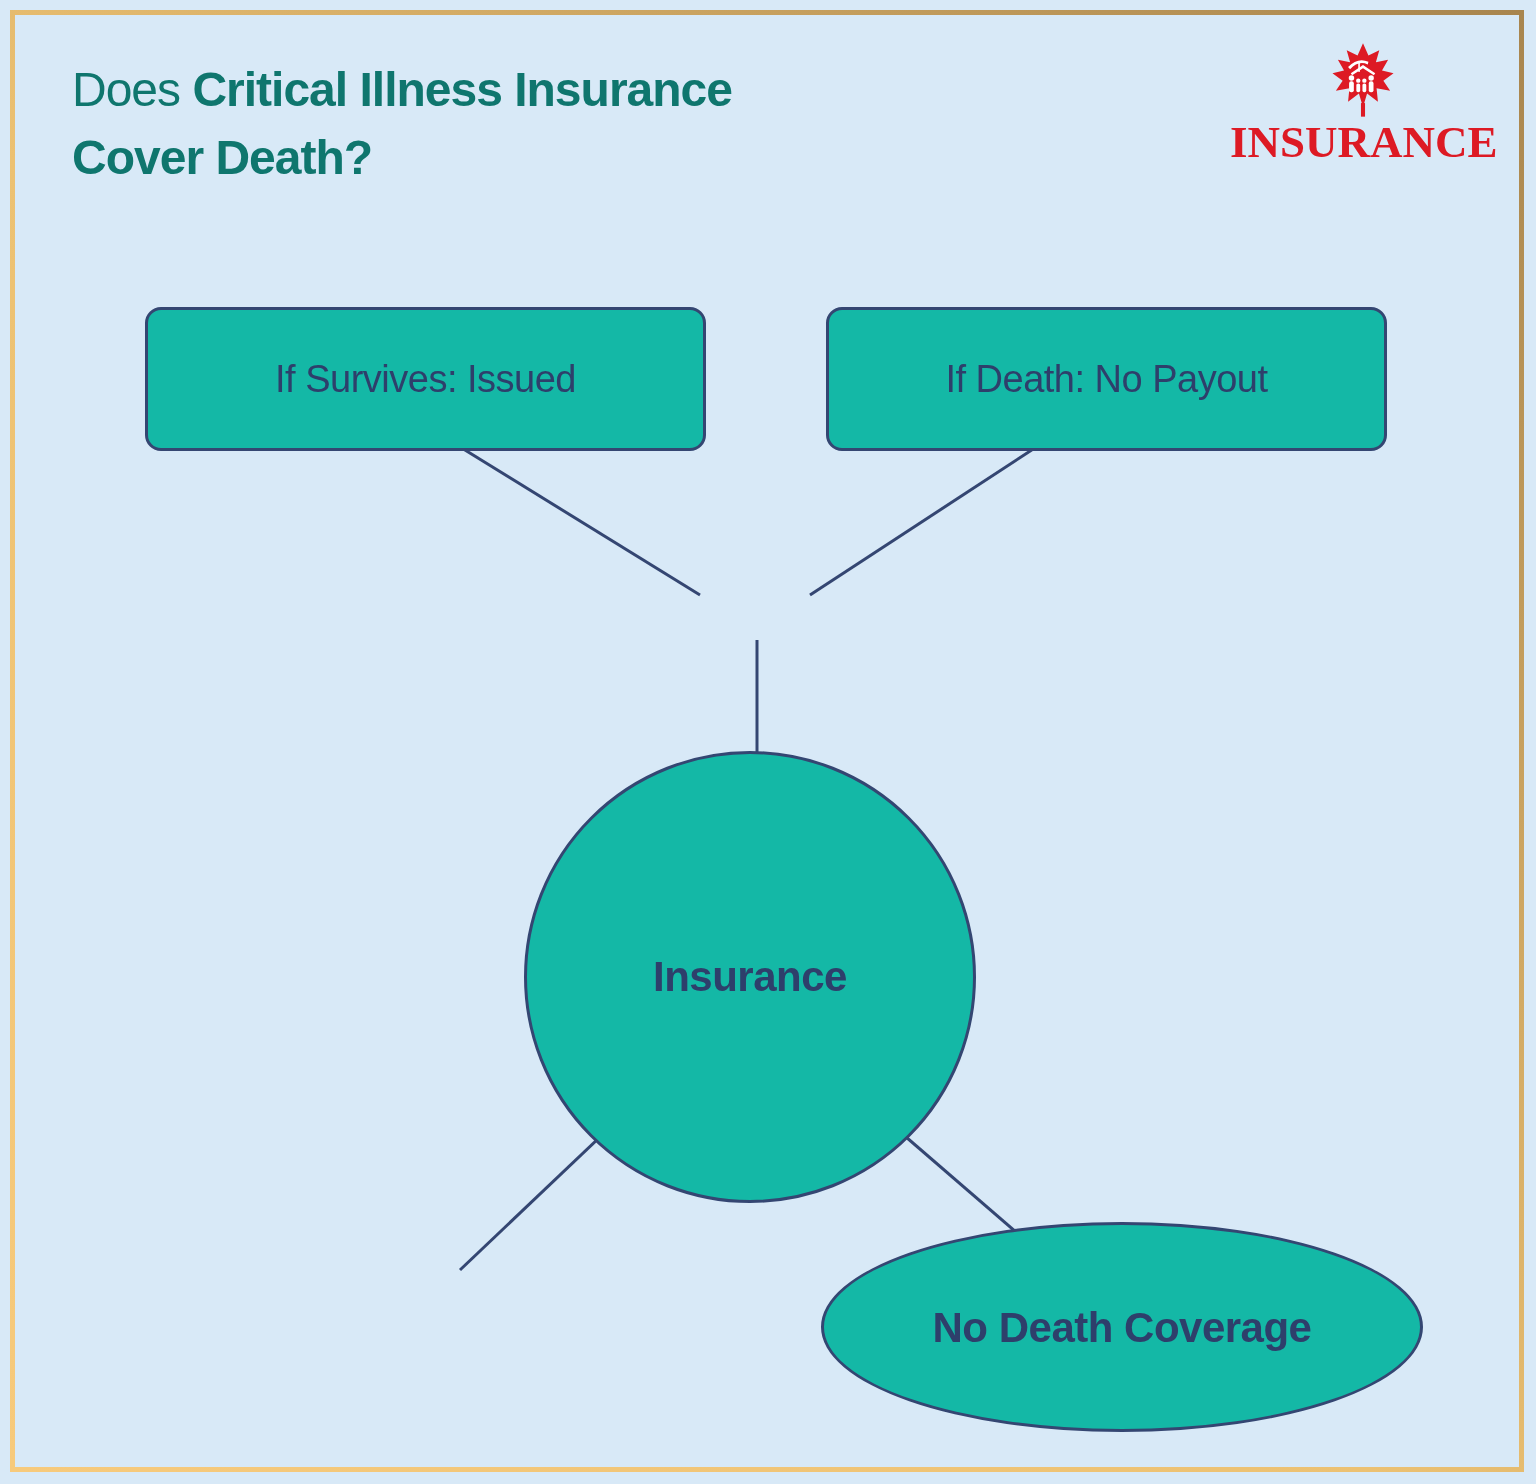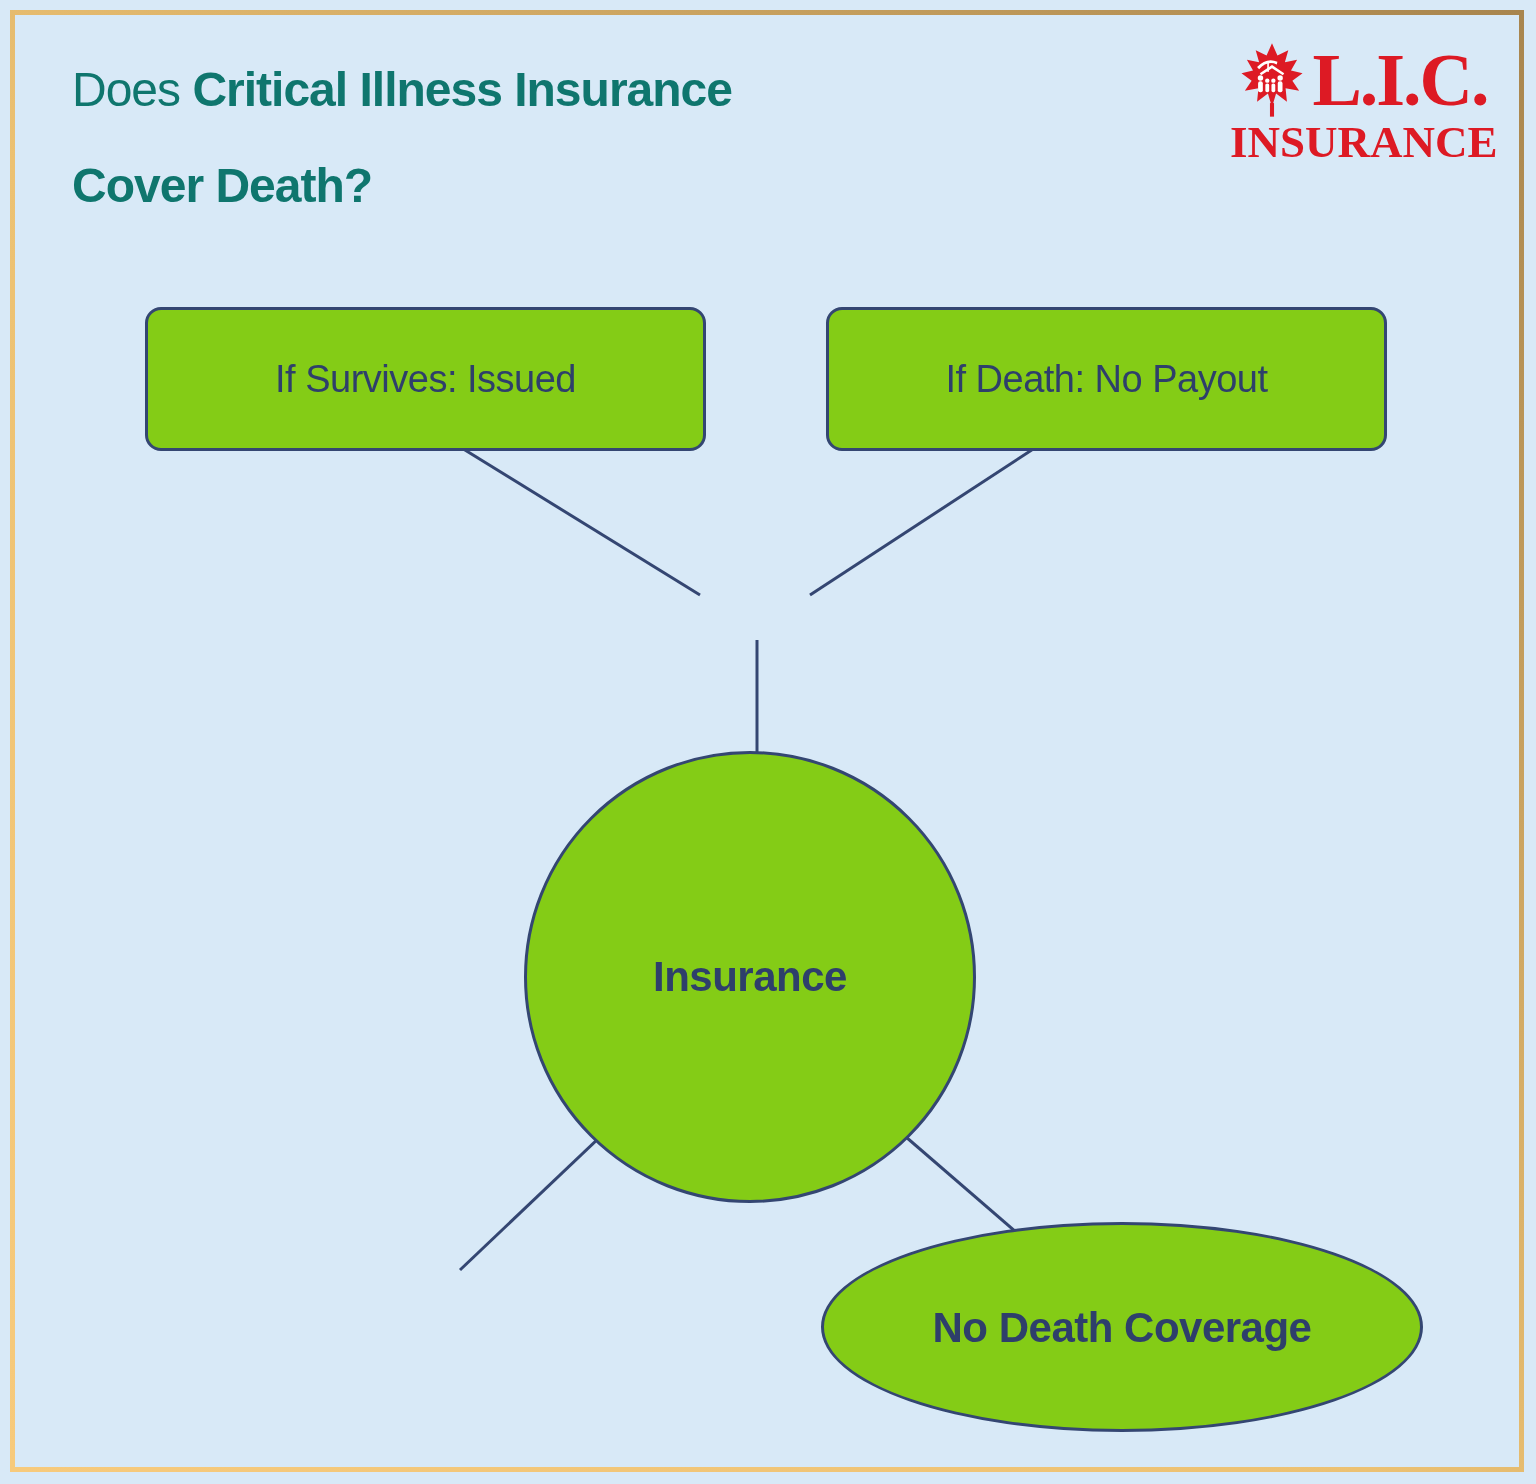--- a/index.html
+++ b/index.html
@@ -37,21 +37,20 @@
     line-height: 1.42;
     letter-spacing: -1px;
     color: #0f766e;
     font-weight: 400;
   }
   .title .emph {
     font-weight: 700;
   }
   .title .line2 {
     font-weight: 700;
-    margin-top: 28px;
   }
   .logo {
     position: absolute;
     left: 1230px;
     top: 42px;
     width: 266px;
     color: #dd1a24;
     text-align: center;
   }
   .logo-row {
@@ -78,21 +77,21 @@
   
   svg.connectors {
     position: absolute;
     left: 0; top: 0;
     z-index: 1;
   }
   
   .node {
     position: absolute;
     z-index: 2;
-    background: #84cc16;
+    background: #14b8a6;
     border: 3px solid #344672;
     display: flex;
     align-items: center;
     justify-content: center;
     text-align: center;
     color: #2e3f6b;
     box-sizing: border-box;
   }
   .node.box {
     border-radius: 16px;
@@ -146,21 +145,20 @@
           <circle cx="33" cy="53" r="4"></circle>
           <rect x="29.5" y="58" width="7" height="16" rx="3"></rect>
           <circle cx="43" cy="57" r="3.2"></circle>
           <rect x="40.2" y="61" width="5.6" height="13" rx="2.5"></rect>
           <circle cx="52" cy="57" r="3.2"></circle>
           <rect x="49.2" y="61" width="5.6" height="13" rx="2.5"></rect>
           <circle cx="62" cy="53" r="4"></circle>
           <rect x="58.5" y="58" width="7" height="16" rx="3"></rect>
         </g>
       </svg>
-      <span class="logo-name">L.I.C.</span>
     </div>
     <div class="logo-sub">INSURANCE</div>
   </div>
 
   <div class="node box" id="box-survives">
     <span>If Survives: Issued</span>
   </div>
 
   <div class="node box" id="box-dies">
     <span>If Death: No Payout</span>

